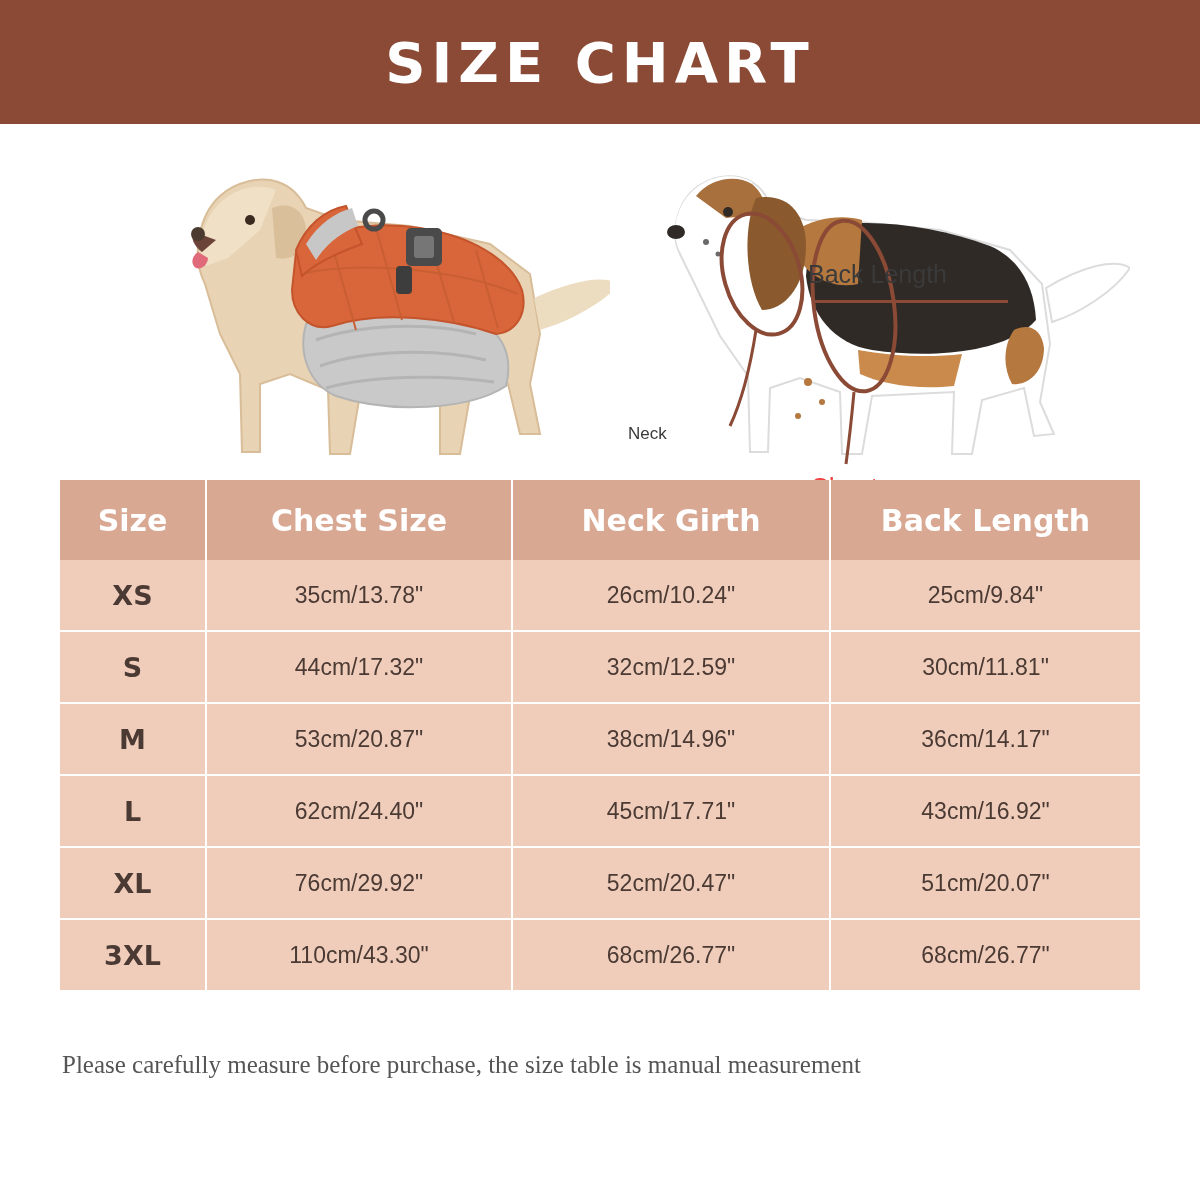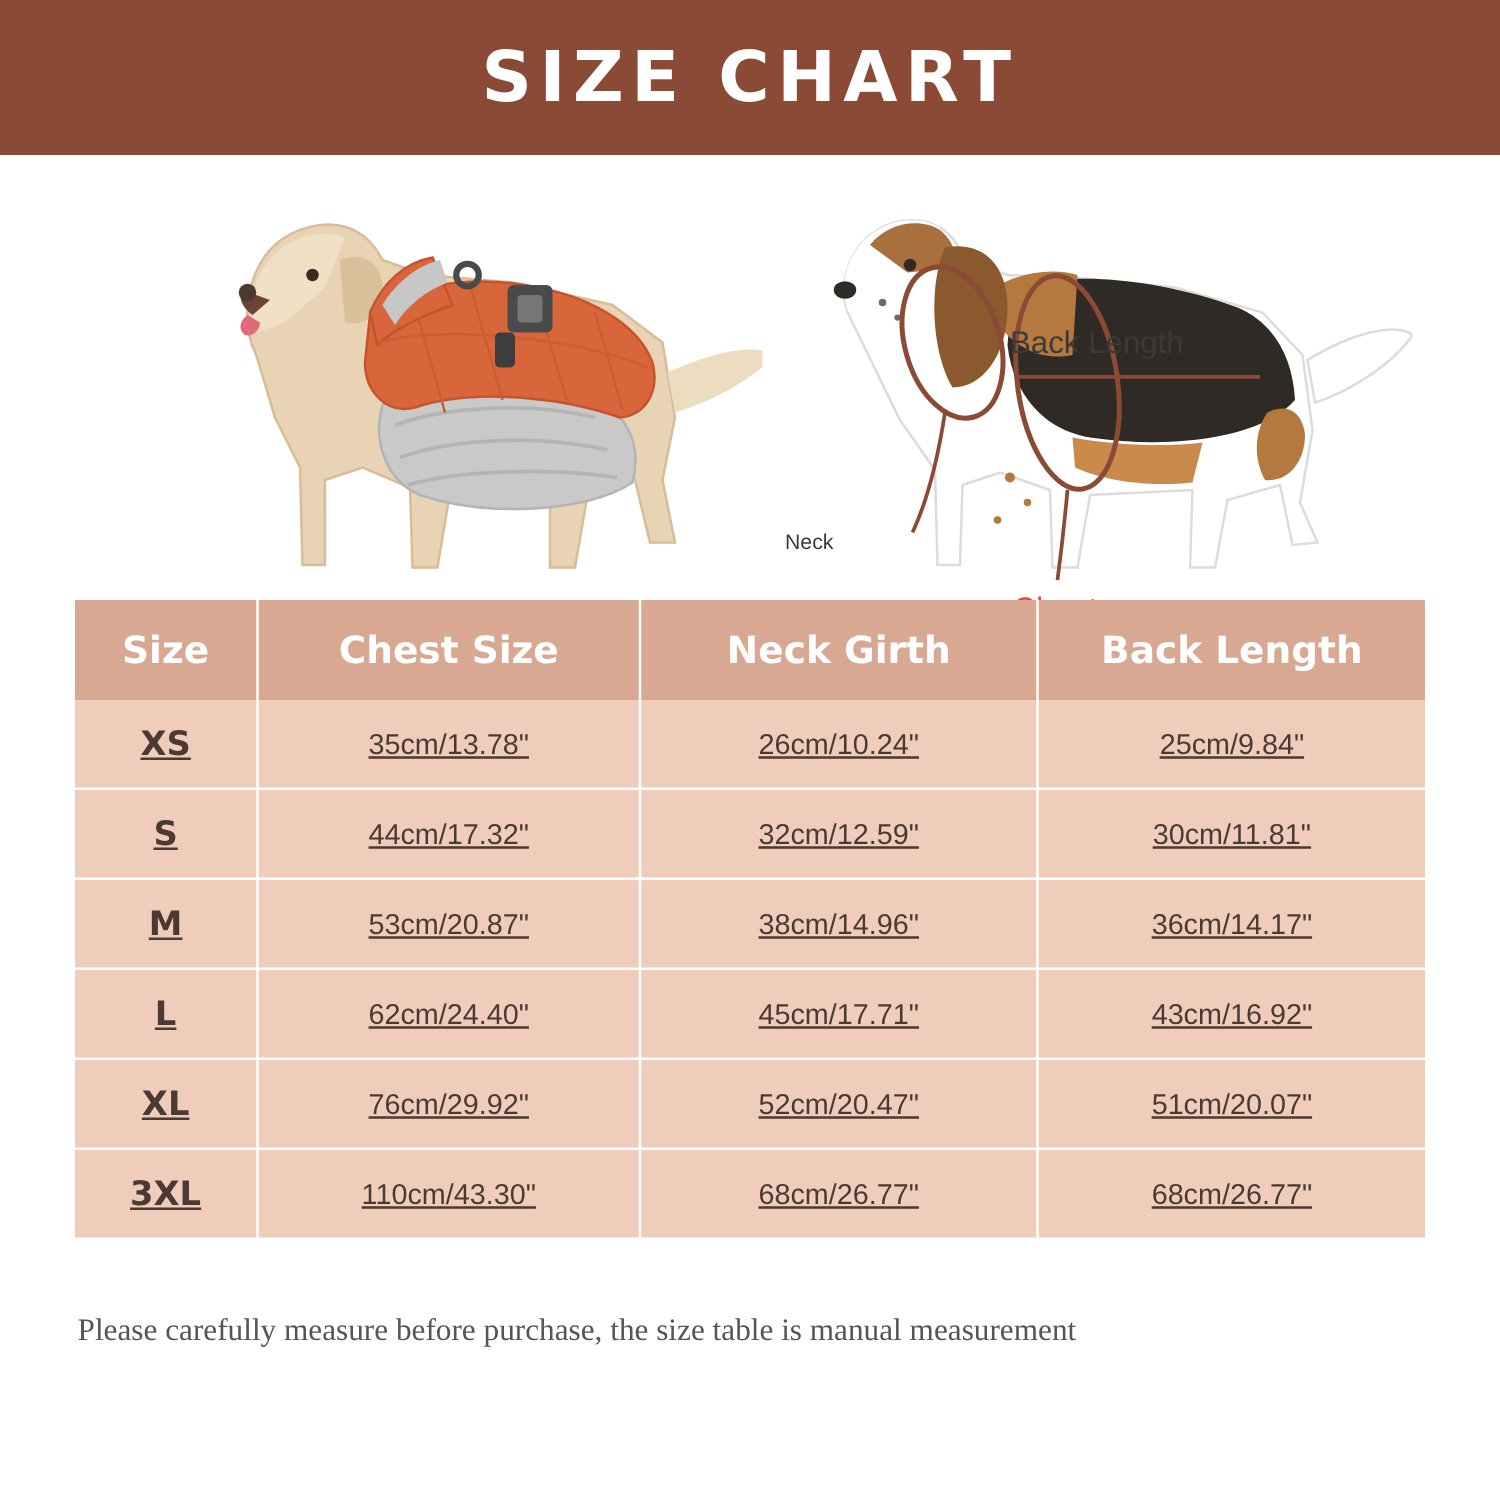--- a/index.html
+++ b/index.html
@@ -109,21 +109,20 @@
 
   table.size-chart td {
     background: #f0cdbb;
     height: 68px;
     text-align: center;
     border-right: 2px solid #ffffff;
     border-bottom: 2px solid #ffffff;
     color: #4a3a33;
     font-size: 23px;
     font-family: "Liberation Sans", sans-serif;
-    text-decoration: underline;
   }
   table.size-chart td:last-child { border-right: none; }
   table.size-chart tbody tr:last-child td { border-bottom: none; }
 
   table.size-chart td.size-cell {
     font-weight: bold;
     font-size: 27px;
     color: #4a3a33;
     font-family: "DejaVu Sans", sans-serif;
   }

